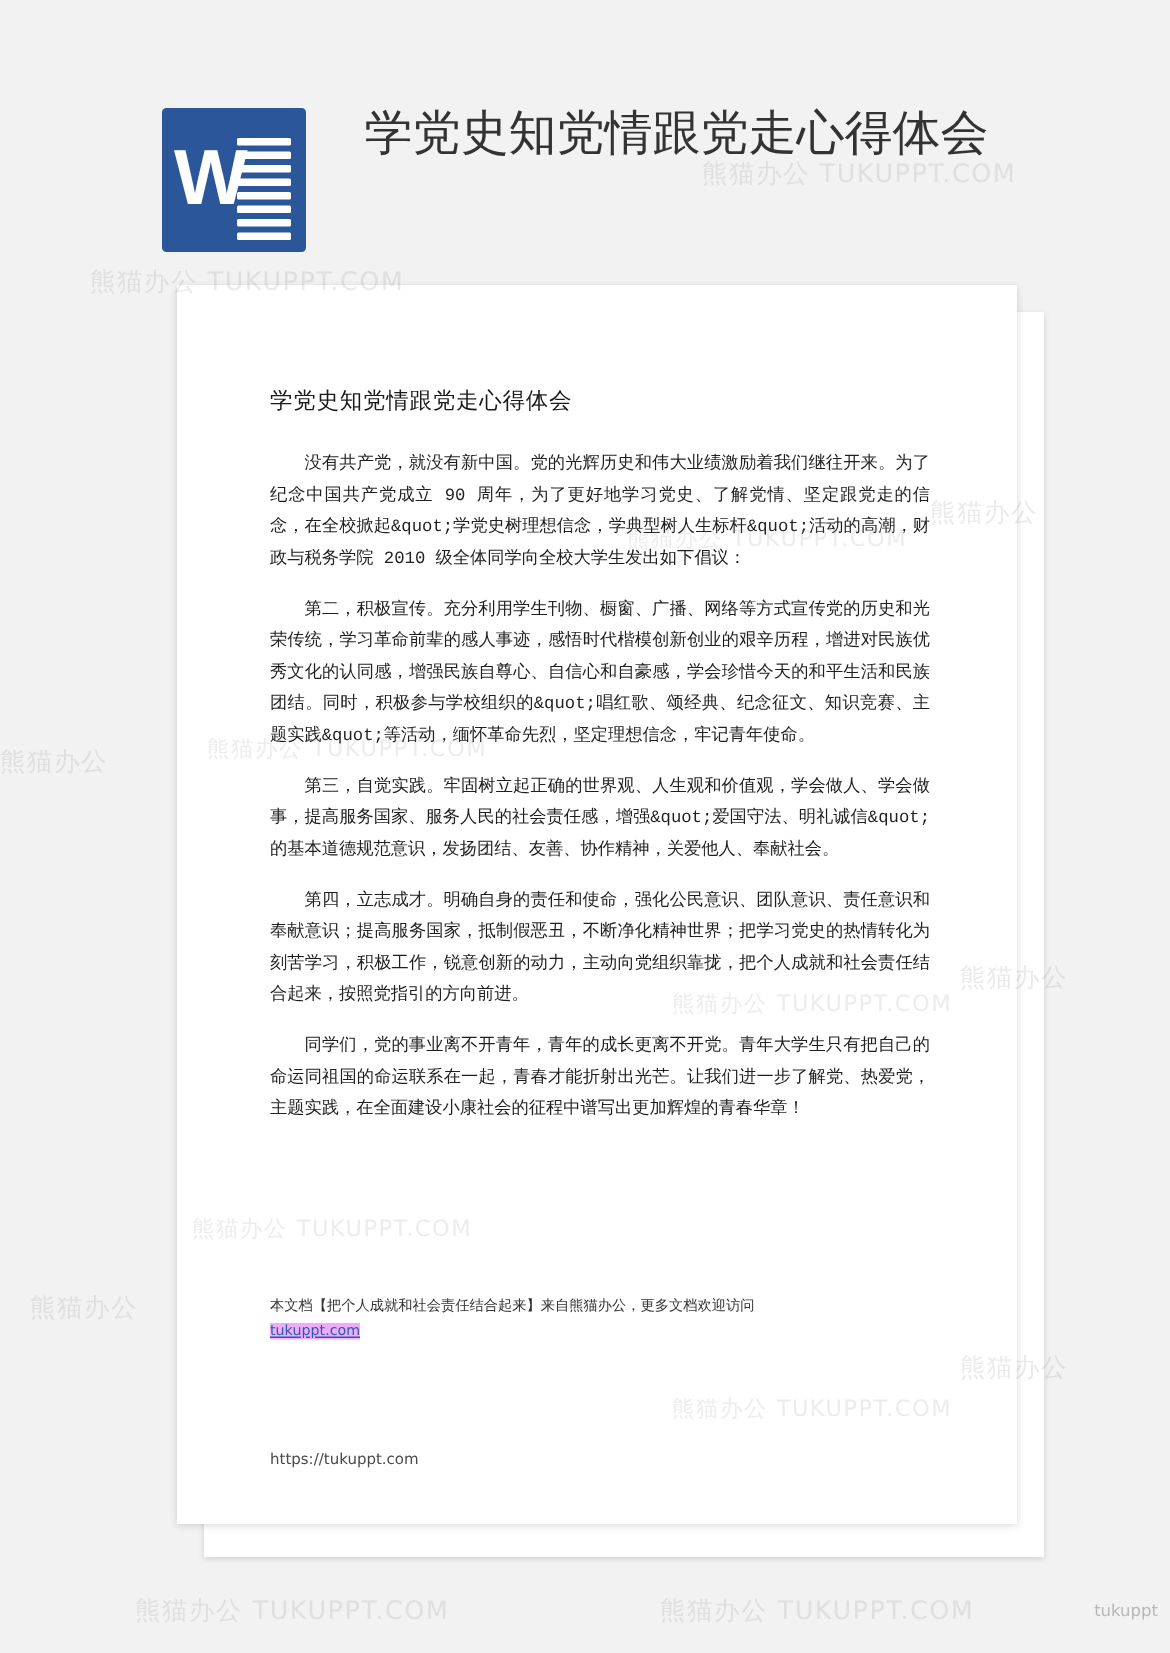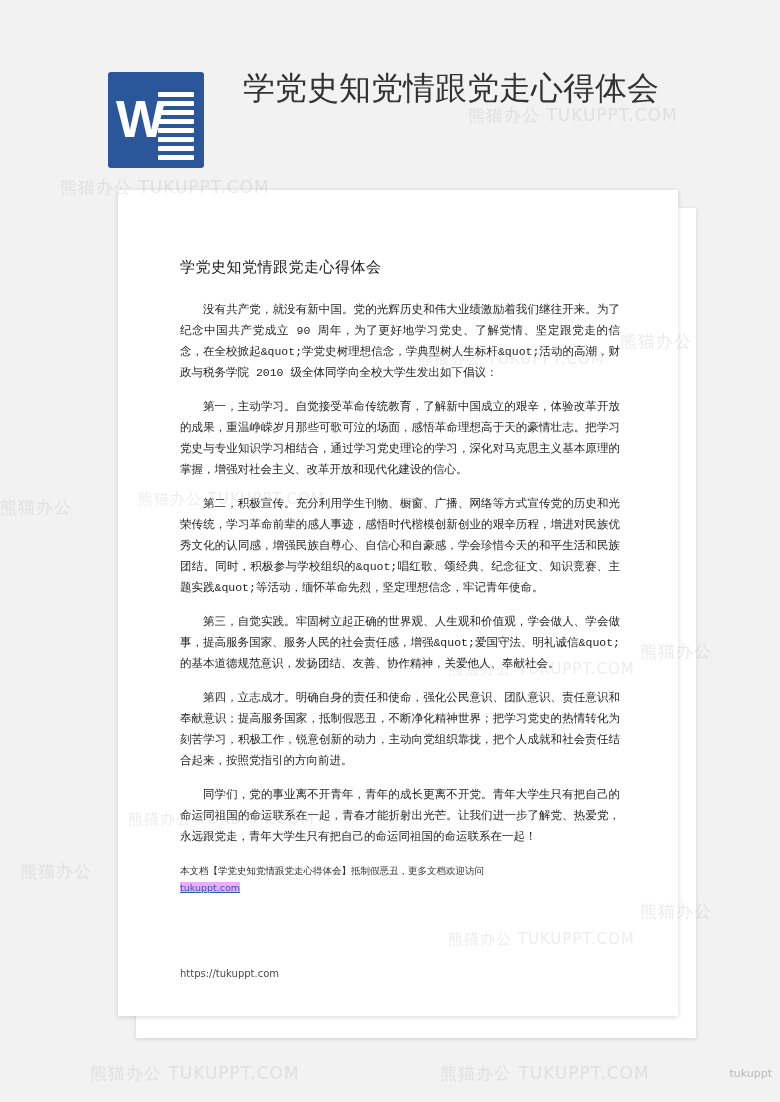--- a/index.html
+++ b/index.html
@@ -188,29 +188,28 @@
   <div class="doc-title">学党史知党情跟党走心得体会</div>
 </div>
 
 <div class="page-stack">
   <div class="page-back"></div>
 
   <div class="page-front">
     <div class="doc-inner">
       <div class="doc-heading">学党史知党情跟党走心得体会</div>
       <p class="doc-para">没有共产党，就没有新中国。党的光辉历史和伟大业绩激励着我们继往开来。为了纪念中国共产党成立 90 周年，为了更好地学习党史、了解党情、坚定跟党走的信念，在全校掀起&amp;quot;学党史树理想信念，学典型树人生标杆&amp;quot;活动的高潮，财政与税务学院 2010 级全体同学向全校大学生发出如下倡议：</p>
-      <p class="doc-para">第一，主动学习。自觉接受革命传统教育，了解新中国成立的艰辛，体验改革开放的成果，重温峥嵘岁月那些可歌可泣的场面，感悟革命理想高于天的豪情壮志。把学习党史与专业知识学习相结合，通过学习党史理论的学习，深化对马克思主义基本原理的掌握，增强对社会主义、改革开放和现代化建设的信心。</p>
       <p class="doc-para">第二，积极宣传。充分利用学生刊物、橱窗、广播、网络等方式宣传党的历史和光荣传统，学习革命前辈的感人事迹，感悟时代楷模创新创业的艰辛历程，增进对民族优秀文化的认同感，增强民族自尊心、自信心和自豪感，学会珍惜今天的和平生活和民族团结。同时，积极参与学校组织的&amp;quot;唱红歌、颂经典、纪念征文、知识竞赛、主题实践&amp;quot;等活动，缅怀革命先烈，坚定理想信念，牢记青年使命。</p>
       <p class="doc-para">第三，自觉实践。牢固树立起正确的世界观、人生观和价值观，学会做人、学会做事，提高服务国家、服务人民的社会责任感，增强&amp;quot;爱国守法、明礼诚信&amp;quot;的基本道德规范意识，发扬团结、友善、协作精神，关爱他人、奉献社会。</p>
       <p class="doc-para">第四，立志成才。明确自身的责任和使命，强化公民意识、团队意识、责任意识和奉献意识；提高服务国家，抵制假恶丑，不断净化精神世界；把学习党史的热情转化为刻苦学习，积极工作，锐意创新的动力，主动向党组织靠拢，把个人成就和社会责任结合起来，按照党指引的方向前进。</p>
-      <p class="doc-para">同学们，党的事业离不开青年，青年的成长更离不开党。青年大学生只有把自己的命运同祖国的命运联系在一起，青春才能折射出光芒。让我们进一步了解党、热爱党，永远跟党走，青年大学生只有把自己的命运同祖国的命运联系在一起！</p>
+      <p class="doc-para">同学们，党的事业离不开青年，青年的成长更离不开党。青年大学生只有把自己的命运同祖国的命运联系在一起，青春才能折射出光芒。让我们进一步了解党、热爱党，主题实践，在全面建设小康社会的征程中谱写出更加辉煌的青春华章！</p>
     </div>
 
     <div class="doc-footnote">
-      <span>本文档【学党史知党情跟党走心得体会】抵制假恶丑，更多文档欢迎访问</span><br>
+      <span>本文档【把个人成就和社会责任结合起来】来自熊猫办公，更多文档欢迎访问</span><br>
       <span class="flink">tukuppt.com</span>
     </div>
 
     <div class="doc-url">https://tukuppt.com</div>
 
     <div class="wm" style="left:20px; top:300px;">熊猫办公 TUKUPPT.COM</div>
     <div class="wm" style="left:300px; top:160px;">熊猫办公 TUKUPPT.COM</div>
     <div class="wm" style="left:330px; top:470px;">熊猫办公 TUKUPPT.COM</div>
     <div class="wm" style="left:10px; top:620px;">熊猫办公 TUKUPPT.COM</div>
     <div class="wm" style="left:330px; top:740px;">熊猫办公 TUKUPPT.COM</div>

